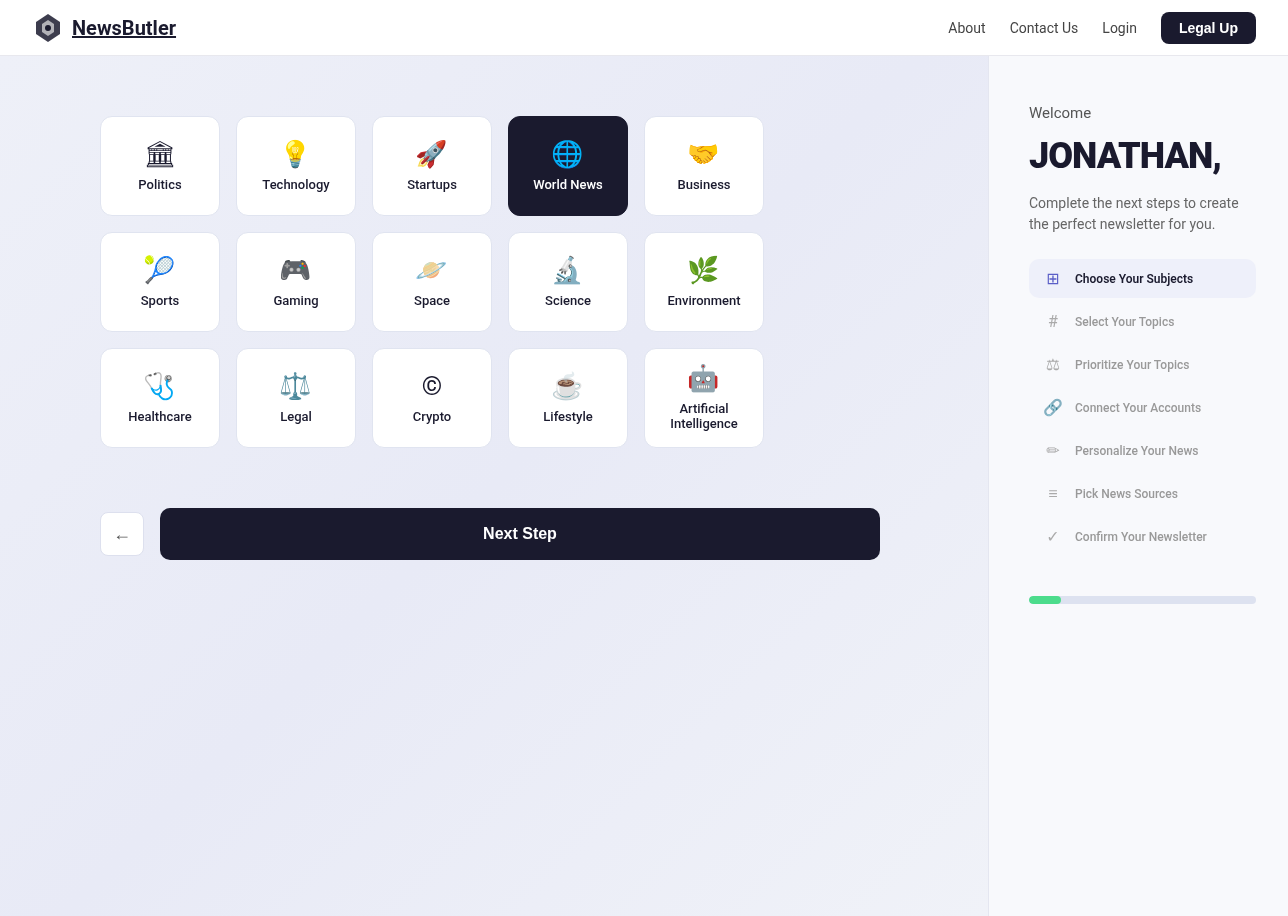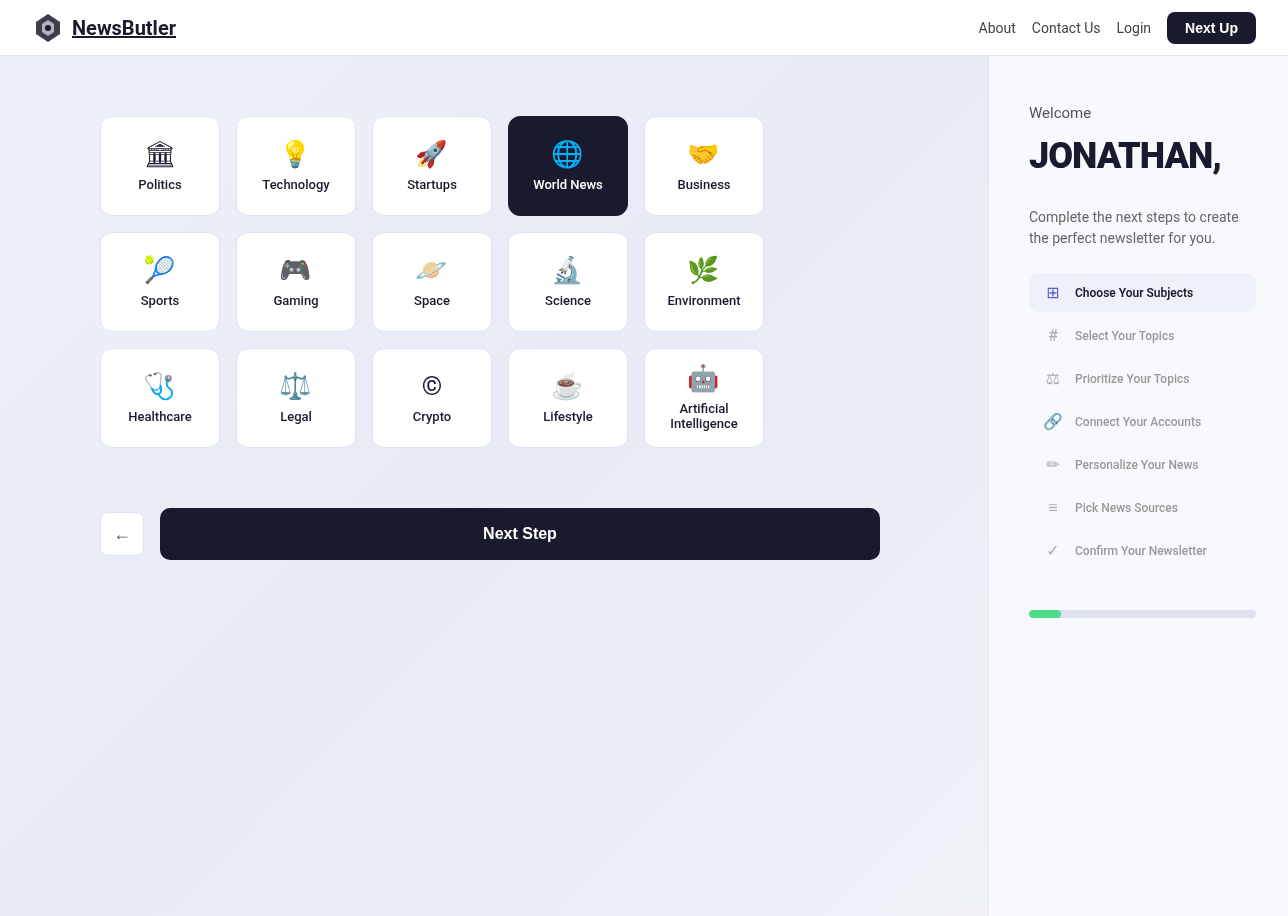--- a/index.html
+++ b/index.html
@@ -31,21 +31,21 @@
       font-size: 20px;
       text-decoration: underline;
     }
     .logo-icon {
       width: 32px;
       height: 32px;
     }
     .nav-links {
       display: flex;
       align-items: center;
-      gap: 16px;
+      gap: 24px;
       justify-content: space-between;
     }
     .nav-link {
       color: #444;
       font-size: 14px;
       cursor: pointer;
     }
     .nav-signup {
       background: #1a1a2e;
       color: #fff;
@@ -156,21 +156,21 @@
     }
     .sidebar-welcome {
       font-size: 15px;
       color: #555;
       margin-bottom: 13px;
     }
     .sidebar-name {
       font-size: 36px;
       font-weight: 900;
       color: #1a1a2e;
-      margin-bottom: 30px;
+      margin-bottom: 16px;
       letter-spacing: -1px;
     }
     .sidebar-desc {
       font-size: 14px;
       color: #666;
       line-height: 1.5;
       margin-bottom: 24px;
     }
 
     
@@ -232,21 +232,21 @@
       <polygon points="16,2 28,10 28,22 16,30 4,22 4,10" fill="#1a1a2e" opacity="0.85"></polygon>
       <polygon points="16,8 22,12 22,20 16,24 10,20 10,12" fill="#fff" opacity="0.6"></polygon>
       <circle cx="16" cy="16" r="3" fill="#1a1a2e"></circle>
     </svg>
     <span>NewsButler</span>
   </div>
   <div class="nav-links">
     <span class="nav-link">About</span>
     <span class="nav-link">Contact Us</span>
     <span class="nav-link">Login</span>
-    <button class="nav-signup">Next Up</button>
+    <button class="nav-signup">Legal Up</button>
   </div>
 </nav>
 
 <div class="page-layout">
 
   <div class="main-content">
 
     <div class="subjects-grid" id="subjects-grid">
 
     <div class="subject-card">

